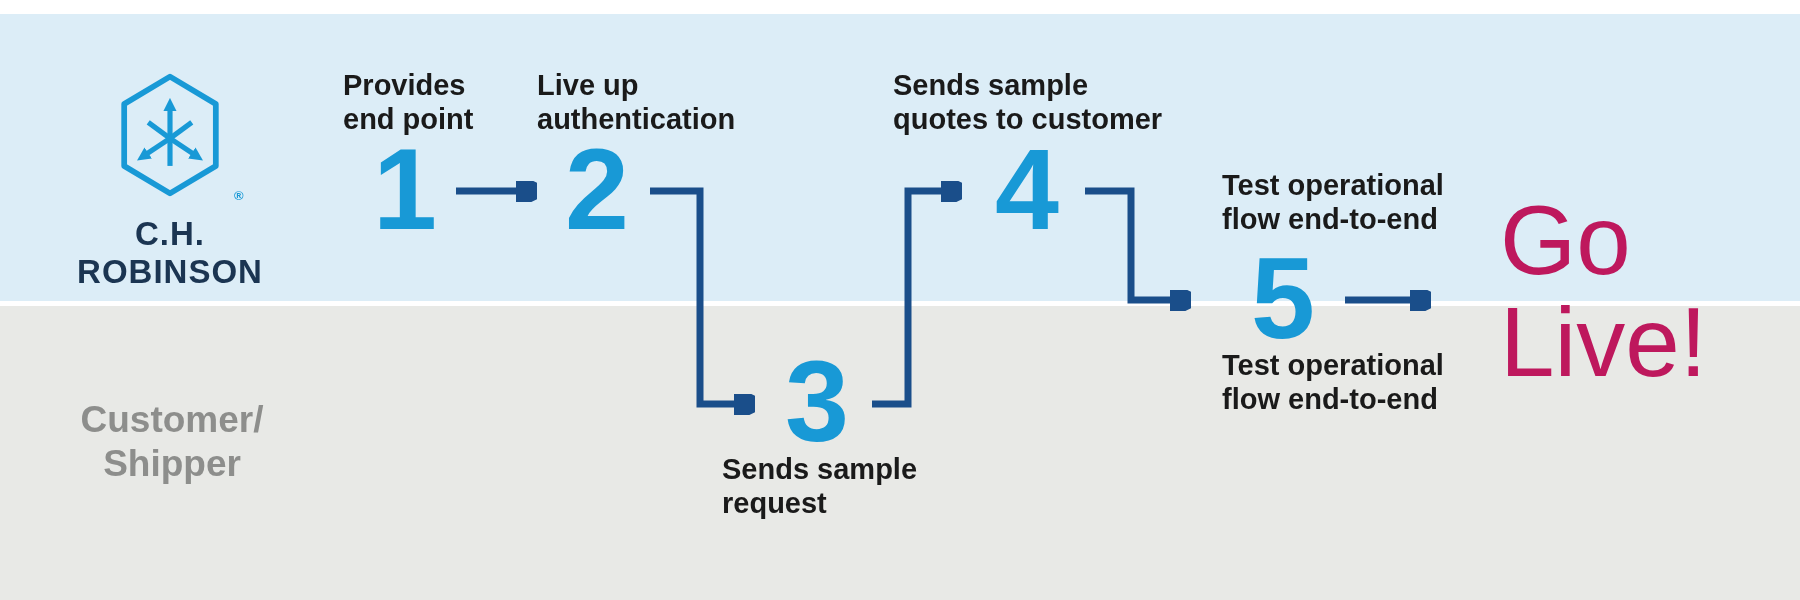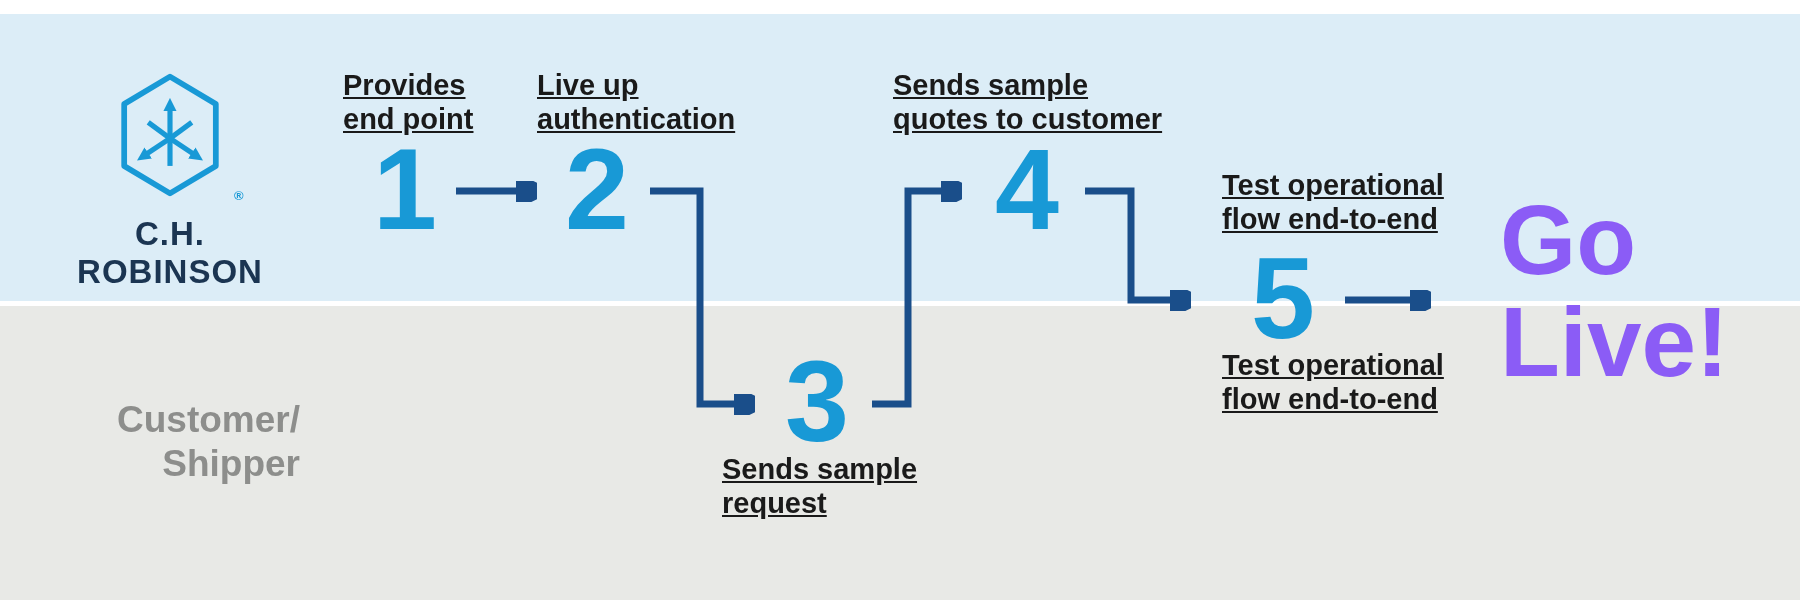--- a/index.html
+++ b/index.html
@@ -20,33 +20,32 @@
   .logo .hex{display:block;margin:0 auto;width:116px;height:126px;}
   .logo .reg{position:absolute;left:176px;top:116px;font-size:13px;color:#1899d6;font-weight:700;}
   .wordmark{
     margin-top:17px;font-size:33px;font-weight:700;color:#1b3552;
     letter-spacing:1px;
   }
 
   .step-label{
     position:absolute;font-size:29px;font-weight:700;color:#1a1a1a;
     line-height:1.18;
-    text-decoration:underline;
   }
   .step-num{
     position:absolute;width:120px;text-align:center;
     font-size:115px;line-height:1;font-weight:700;color:#1899d6;
   }
   .customer{
-    position:absolute;left:44px;top:398px;width:256px;text-align:right;
+    position:absolute;left:44px;top:398px;width:256px;text-align:center;
     font-size:37px;font-weight:700;color:#8d8e8c;line-height:1.2;
   }
   .golive{
     position:absolute;left:1500px;top:190px;
-    font-size:98px;font-weight:700;color:#8b5cf6;line-height:1.04;
+    font-size:98px;font-weight:400;color:#be185d;line-height:1.04;
   }
   .arrows{position:absolute;left:0;top:0;width:1800px;height:600px;pointer-events:none;}
   .arrows path{stroke:#1a4e8a;stroke-width:7;fill:none;}
 </style>
 </head>
 <body>
 
 <div class="canvas">
 
   <div class="lane lane-top"></div>

